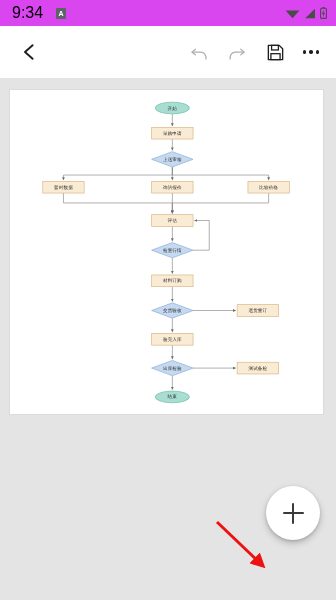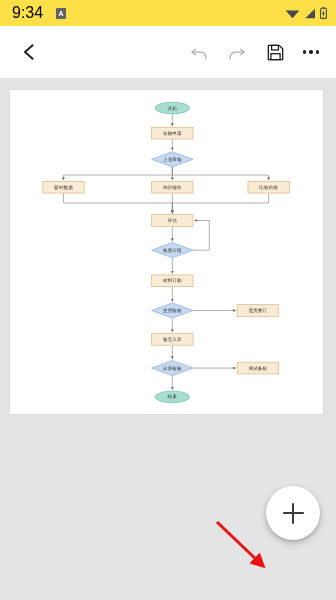--- a/index.html
+++ b/index.html
@@ -5,21 +5,21 @@
   * { margin:0; padding:0; box-sizing:border-box; }
   html,body { width:336px; height:600px; overflow:hidden; }
   body {
     font-family:"Liberation Sans","DejaVu Sans",sans-serif;
     background:#e4e4e4;
     -webkit-font-smoothing:antialiased;
   }
 
   
   #status-bar {
-    height:26px; background:#fde047;
+    height:26px; background:#d946ef;
     display:flex; align-items:center;
     padding:0 9px 0 12px;
     position:relative;
   }
   #status-appicon {
     width:10px; height:11px; background:#5f6368;
     margin-left:13px; border-radius:1px;
     display:flex; align-items:center; justify-content:center;
   }
   #status-appicon span { color:#fff; font-size:7px; line-height:1; font-weight:bold; }

